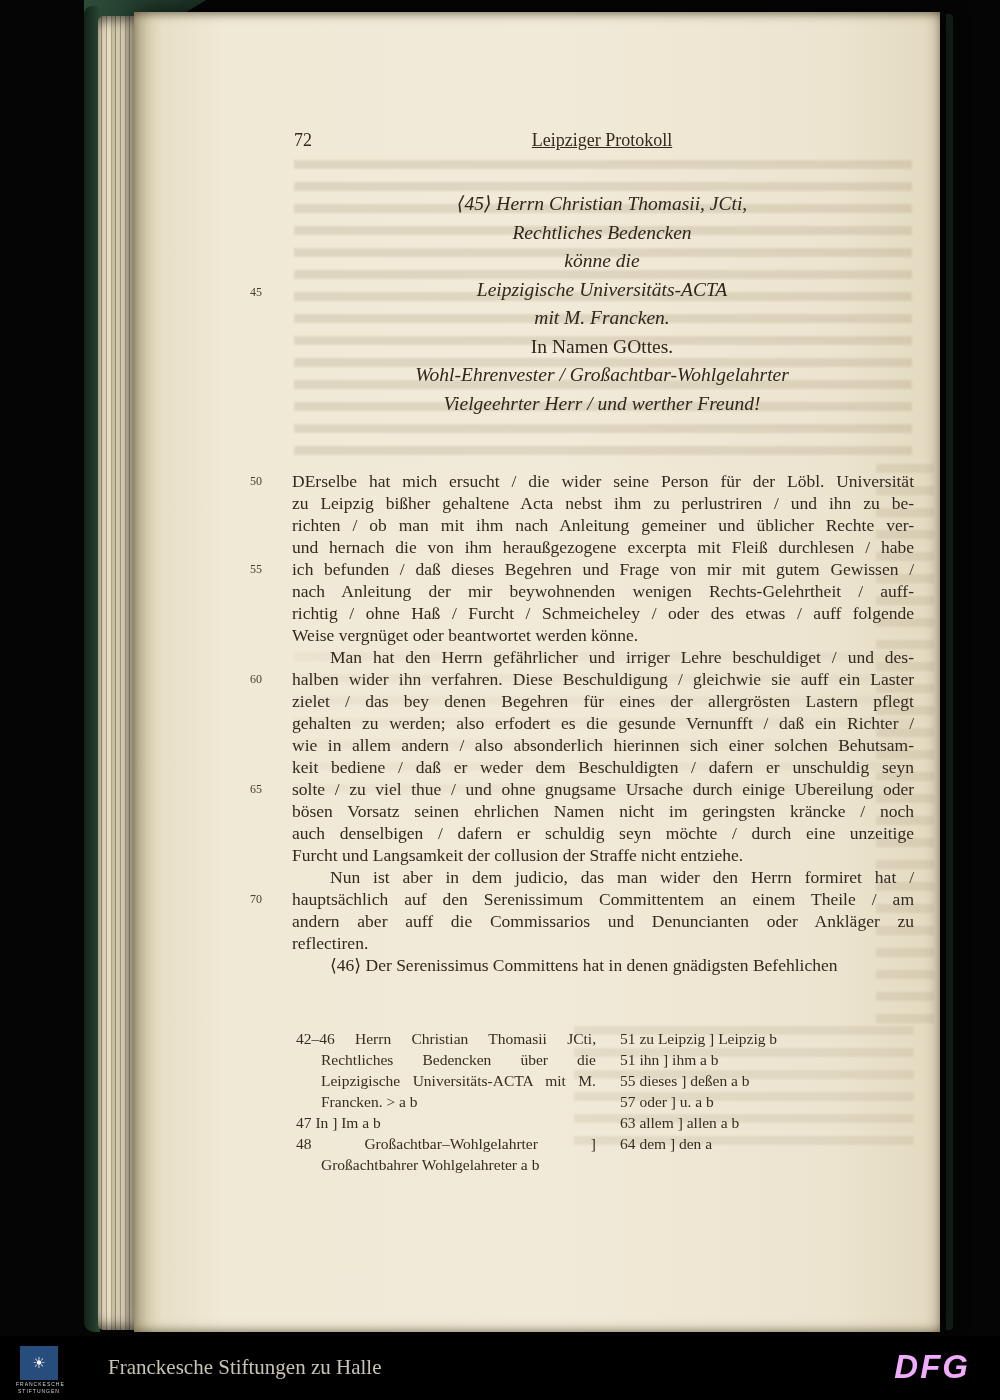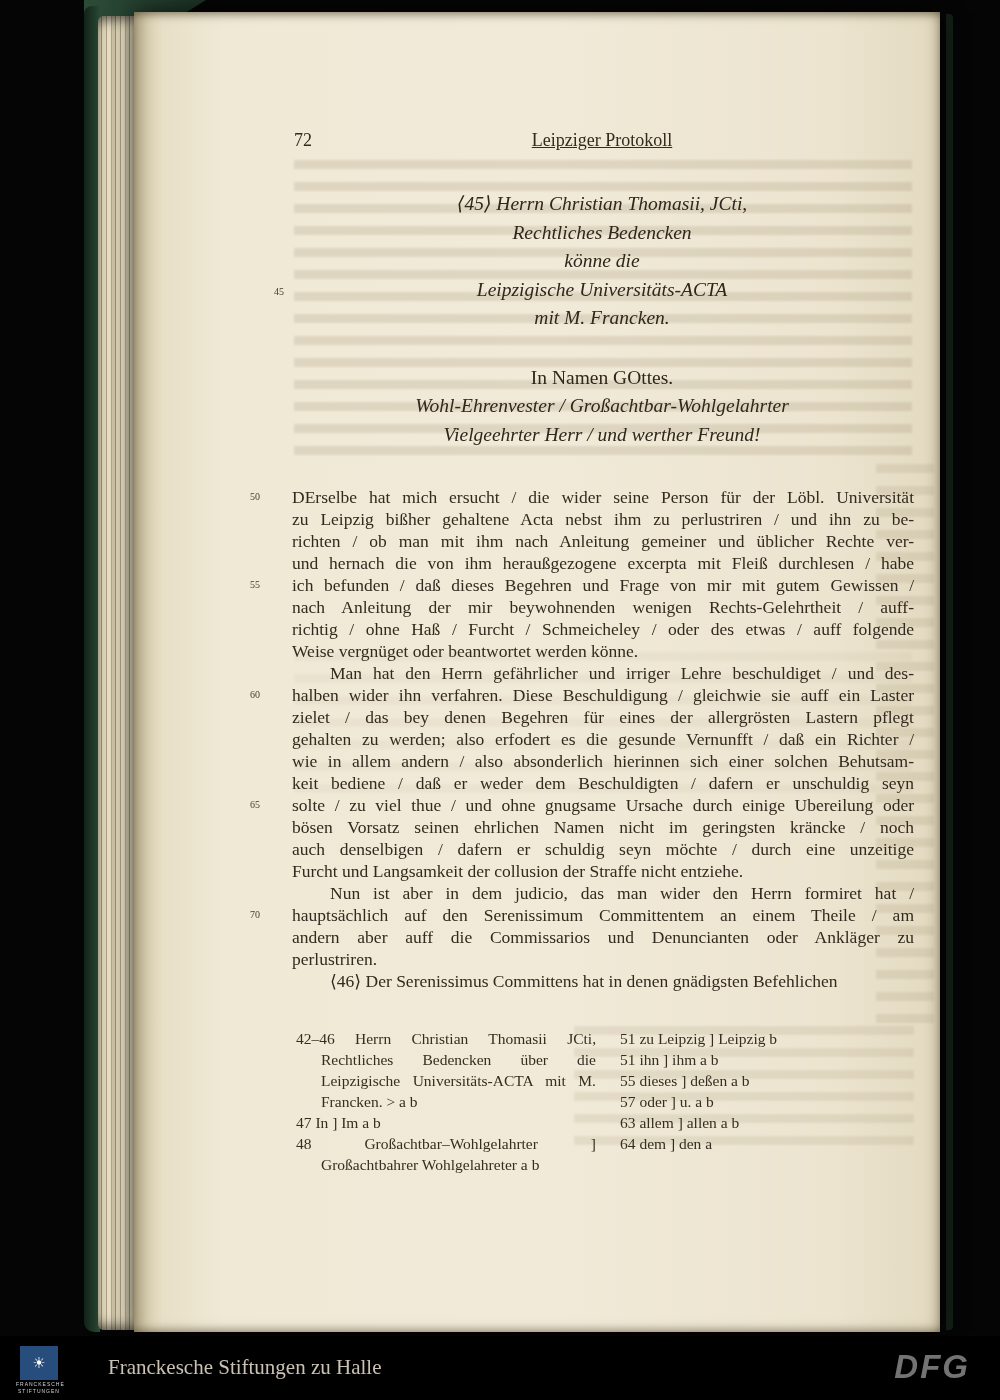--- a/index.html
+++ b/index.html
@@ -51,51 +51,51 @@
   .bleed.b4 { left:440px; top:1014px; width:340px; height:132px; opacity:.40; }
   
   .running-header { position:absolute; top:118px; left:158px; width:620px; height:24px;
     font-size:18px; color:#33291d; text-align:center;text-decoration:underline; }
   .pgnum { position:absolute; left:2px; top:0; }
   
   .headblock { position:absolute; top:178px; left:158px; width:620px;
     text-align:center; color:#30261b; }
   .headline { position:relative; font-size:19.5px; line-height:28.5px; }
   .headline.it { font-style:italic; }
-  .headline.gap { margin-top:31px; }
+  .headline.gap { }
   
-  .bodyblock { position:absolute; top:458px; left:158px; width:622px; color:#33291e;margin-top:16px; }
+  .bodyblock { position:absolute; top:458px; left:158px; width:622px; color:#33291e; }
   .bodyline {
     position:relative; height:22px; font-size:17.5px; line-height:22px;
     white-space:nowrap; text-align:justify; text-align-last:justify;
   }
   .bodyline.last { text-align-last:left; }
   .bodyline.indent { text-indent:38px; }
   .lineno {
-    position:absolute; left:-42px; top:3px; width:34px; text-align:right;
-    font-size:10px; line-height:16px; color:#494031; font-style:normal; text-indent:0;
+    position:absolute; left:-42px; top:3px; width:34px; text-align:left;
+    font-size:12px; line-height:16px; color:#494031; font-style:normal; text-indent:0;
   }
   .headline .lineno { top:8px; }
   
   .apparatus { position:absolute; top:1016px; left:158px; width:622px; color:#362d20; }
   .app-col { position:absolute; top:0; font-size:15.5px; line-height:21px; }
   .app-left  { left:4px;  width:300px; }
   .app-right { left:328px; width:292px; }
   .app-entry { padding-left:25px; text-indent:-25px; text-align:justify; }
   .app-right .app-entry { text-align:left; }
   
   .footer { position:absolute; left:0; bottom:0; width:1000px; height:64px; background:#000; }
   .fs-logo { position:absolute; left:16px; bottom:6px; width:46px; text-align:center; }
   .fs-badge { width:38px; height:34px; margin:0 auto; background:#274d7c;
     display:flex; align-items:center; justify-content:center; }
   .fs-sun { font-family:"DejaVu Sans",sans-serif; color:#ffffff; font-size:15px; line-height:15px; }
   .fs-cap span { display:block; font-family:"Liberation Sans",sans-serif; font-size:5px;
     letter-spacing:1px; color:#cfd5db; line-height:6px; margin-top:1px; }
   .fs-text { position:absolute; left:72px; bottom:20px; color:#c9c2b3; font-size:21px;margin-left:36px; }
-  .dfg { position:absolute; right:30px; bottom:14px; color:#737373;
+  .dfg { position:absolute; right:30px; bottom:14px; color:#f0abfc;
     font-family:"Liberation Sans",sans-serif; font-weight:bold; font-style:italic;
     font-size:33px; letter-spacing:2px; }
 </style>
 </head>
 <body>
 
 <div class="stage">
 
   <div class="cover-top"></div>
   <div class="spine"></div>
@@ -142,21 +142,21 @@
         <div class="bodyline"><span class="lineno"></span><span class="linetext">gehalten zu werden; also erfodert es die gesunde Vernunfft / daß ein Richter /</span></div>
         <div class="bodyline"><span class="lineno"></span><span class="linetext">wie in allem andern / also absonderlich hierinnen sich einer solchen Behutsam-</span></div>
         <div class="bodyline"><span class="lineno"></span><span class="linetext">keit bediene / daß er weder dem Beschuldigten / dafern er unschuldig seyn</span></div>
         <div class="bodyline"><span class="lineno">65</span><span class="linetext">solte / zu viel thue / und ohne gnugsame Ursache durch einige Ubereilung oder</span></div>
         <div class="bodyline"><span class="lineno"></span><span class="linetext">bösen Vorsatz seinen ehrlichen Namen nicht im geringsten kräncke / noch</span></div>
         <div class="bodyline"><span class="lineno"></span><span class="linetext">auch denselbigen / dafern er schuldig seyn möchte / durch eine unzeitige</span></div>
         <div class="bodyline last"><span class="lineno"></span><span class="linetext">Furcht und Langsamkeit der collusion der Straffe nicht entziehe.</span></div>
         <div class="bodyline indent"><span class="lineno"></span><span class="linetext">Nun ist aber in dem judicio, das man wider den Herrn formiret hat /</span></div>
         <div class="bodyline"><span class="lineno">70</span><span class="linetext">hauptsächlich auf den Serenissimum Committentem an einem Theile / am</span></div>
         <div class="bodyline"><span class="lineno"></span><span class="linetext">andern aber auff die Commissarios und Denuncianten oder Ankläger zu</span></div>
-        <div class="bodyline last"><span class="lineno"></span><span class="linetext">perlustriren.</span></div>
+        <div class="bodyline last"><span class="lineno"></span><span class="linetext">reflectiren.</span></div>
         <div class="bodyline indent last"><span class="lineno"></span><span class="linetext">⟨46⟩ Der Serenissimus Committens hat in denen gnädigsten Befehlichen</span></div>
       </div>
 
     <div class="apparatus">
       <div class="app-col app-left">
 
       <div class="app-entry"><span class="app-num">42–46</span> <span class="app-text">Herrn Christian Thomasii JCti, Rechtliches Bedencken über die Leipzigische Universitäts-ACTA mit M. Francken. &gt; a b</span></div>
           <div class="app-entry"><span class="app-num">47</span> <span class="app-text">In ] Im a b</span></div>
           <div class="app-entry"><span class="app-num">48</span> <span class="app-text">Großachtbar–Wohlgelahrter ] Großachtbahrer Wohlgelahreter a b</span></div>
         </div>

